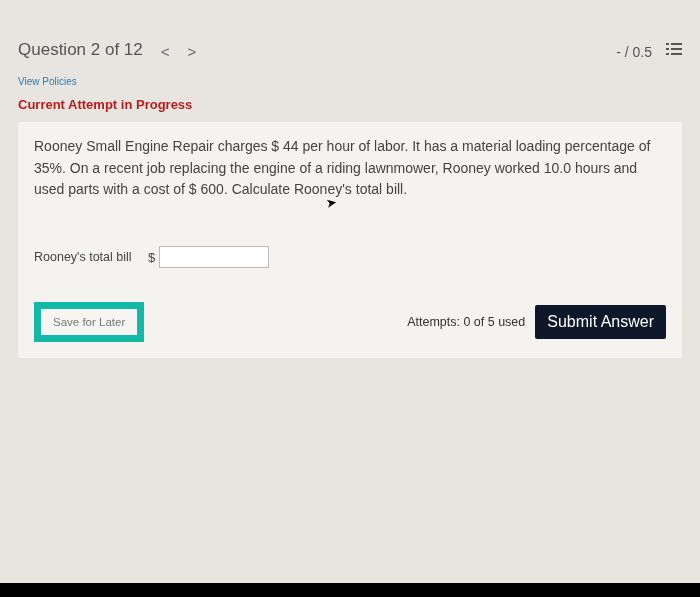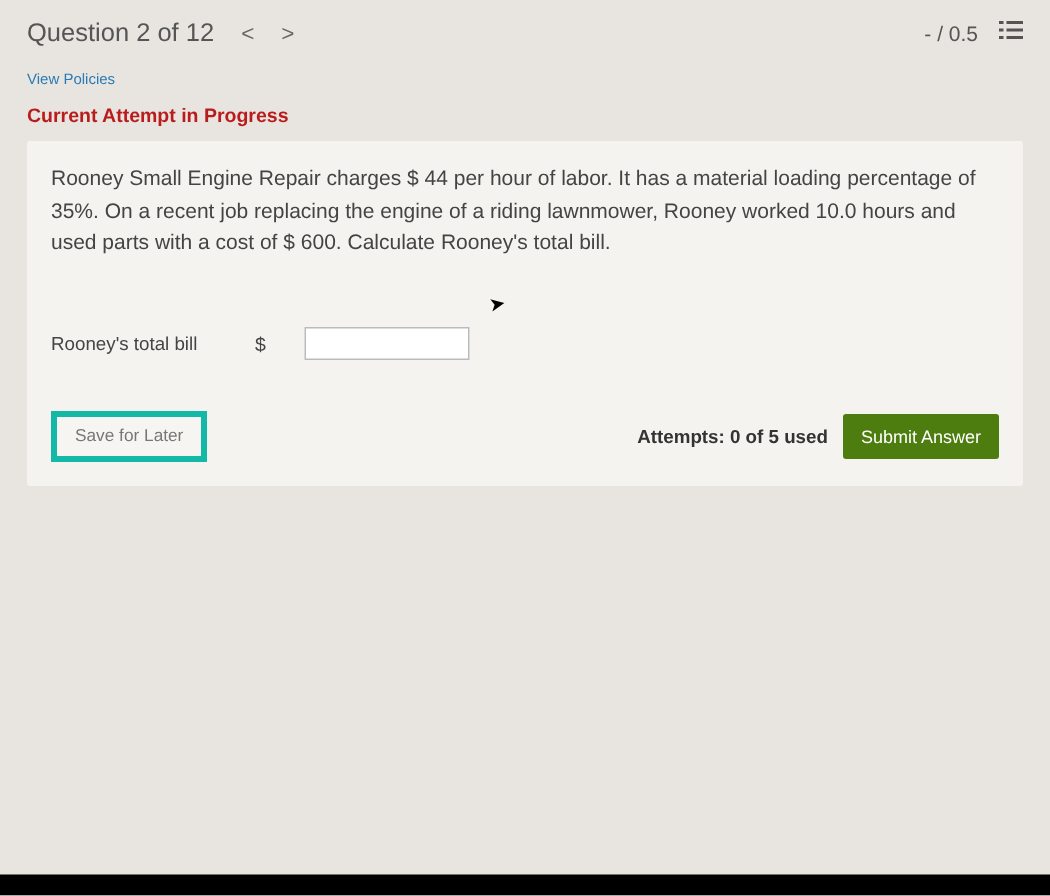--- a/index.html
+++ b/index.html
@@ -6,23 +6,24 @@
     body {
       font-family: -apple-system, BlinkMacSystemFont, "Segoe UI", Arial, sans-serif;
       background: #e8e5e0;
       width: 700px;
       height: 597px;
       overflow: hidden;
       position: relative;
     }
     .header {
       display: flex;
-      align-items: center;
+      align-items: flex-end;
       padding: 12px 18px 10px 18px;
       color: #555;
+      margin-top: 28px;
     }
     .q-title {
       font-size: 17px;
       color: #555;
       margin-right: 18px;
     }
     .nav-arrows {
       display: flex;
       gap: 18px;
       font-size: 15px;
@@ -60,59 +61,59 @@
     }
     .problem-text {
       font-size: 14px;
       color: #444;
       line-height: 1.55;
       margin-bottom: 22px;
     }
     .input-row {
       display: flex;
       align-items: center;
-      gap: 26px;
+      gap: 4px;
       margin-bottom: 34px;
       font-size: 12.5px;
       color: #444;
       margin-top: 45px;
     }
     .input-label { min-width: 110px; }
     .dollar { font-size: 13px; color: #444; }
     .answer-input {
       width: 110px;
       height: 22px;
       border: 1px solid #bbb;
       background: #fff;
       padding: 2px 6px;
       font-size: 12px;
     }
     .footer-row {
       display: flex;
       align-items: center;
     }
     .save-btn {
-      border: 4px solid #14b8a6;
+      border: 7px solid #14b8a6;
       background: #f7f5f1;
       color: #777;
       font-size: 11.5px;
       padding: 7px 12px;
       cursor: pointer;
     }
     .attempts-text {
       font-size: 12.5px;
-      font-weight: 700;
+      font-weight: 400;
       color: #333;
       margin-right: 10px;
     }
     .submit-btn {
-      background: #4d7c0f;
+      background: #0f172a;
       color: #fff;
       border: none;
-      font-size: 12px;
+      font-size: 16px;
       padding: 8px 12px;
       cursor: pointer;
       border-radius: 2px;
     }
     .cursor {
       position: absolute;
       left: 326px;
       top: 195px;
       font-size: 13px;
       color: #000;

